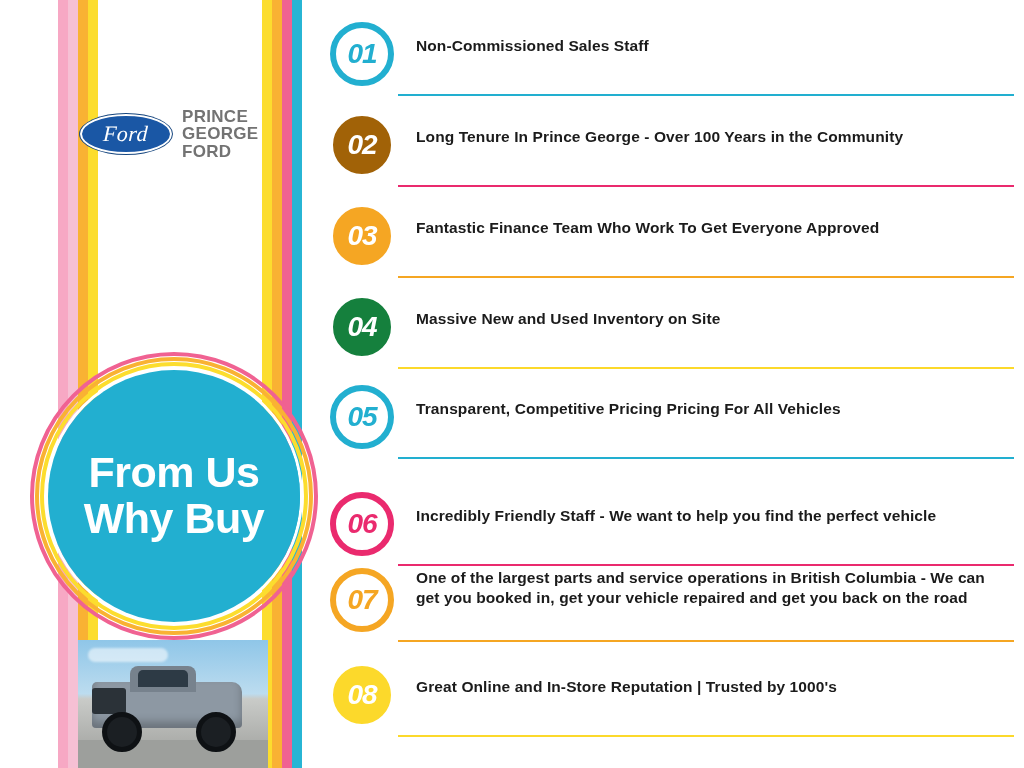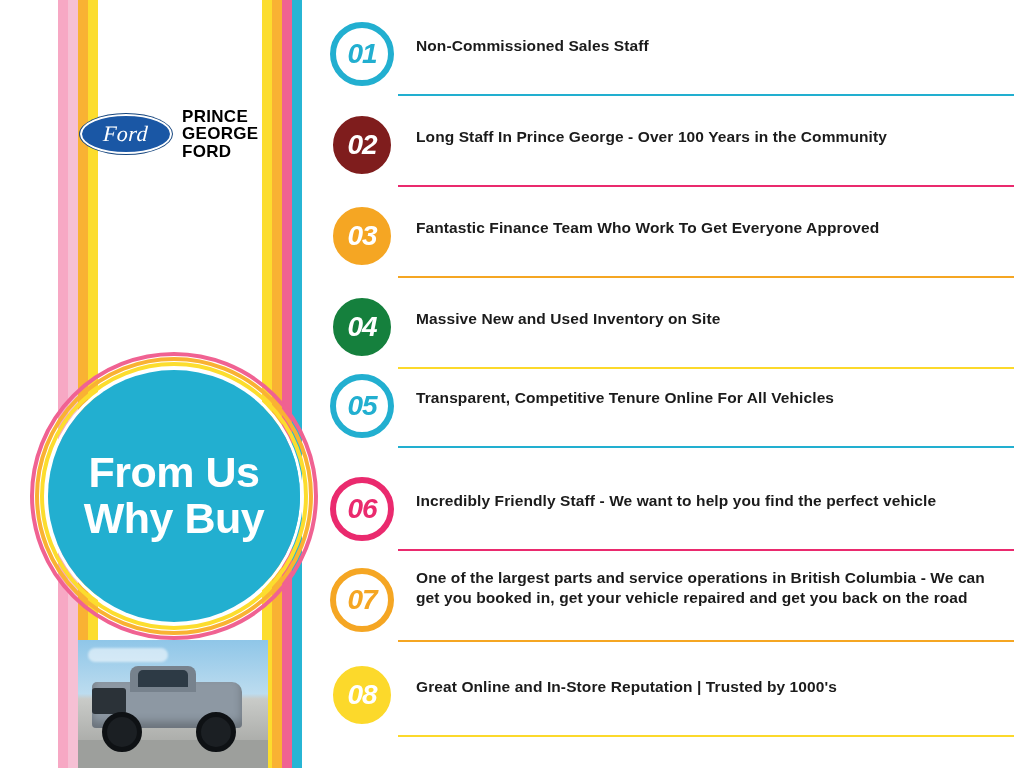--- a/index.html
+++ b/index.html
@@ -71,21 +71,21 @@
   .ford-oval span {
     color: #ffffff;
     font-family: "Liberation Serif", serif;
     font-style: italic;
     font-size: 22px;
     letter-spacing: 0.5px;
     transform: skewX(-3deg);
   }
   .pg-text {
     line-height: 1.02;
-    color: #000000;
+    color: #737373;
     font-weight: bold;
     font-size: 17px;
     letter-spacing: 0.3px;
   }
   .pg-text div { display: block; }
 
   
   .why-circle-wrap {
     position: absolute;
     left: 30px;
@@ -303,52 +303,52 @@
 
     <div class="item" style="top:0px">
       <div class="badge hollow" id="b0" style="background: rgb(255, 255, 255); border: 6px solid rgb(34, 175, 208); align-items: center;">
         <span style="color: rgb(34, 175, 208);">01</span>
       </div>
       <div class="item-text">Non-Commissioned Sales Staff</div>
       <div class="underline" id="u0" style="background: rgb(34, 175, 208);"></div>
     </div>
 
     <div class="item" style="top:91px">
-      <div class="badge" id="b1" style="background: #7f1d1d; border: 3px solid rgb(255, 255, 255);">
+      <div class="badge" id="b1" style="background: #a16207; border: 3px solid rgb(255, 255, 255);">
         <span>02</span>
       </div>
-      <div class="item-text">Long Staff In Prince George - Over 100 Years in the Community</div>
+      <div class="item-text">Long Tenure In Prince George - Over 100 Years in the Community</div>
       <div class="underline" id="u1" style="background: rgb(234, 42, 110);"></div>
     </div>
 
     <div class="item" style="top:182px">
       <div class="badge" id="b2" style="background: rgb(245, 166, 35); border: 3px solid rgb(255, 255, 255);">
         <span>03</span>
       </div>
       <div class="item-text">Fantastic Finance Team Who Work To Get Everyone Approved</div>
       <div class="underline" id="u2" style="background: rgb(245, 166, 35);"></div>
     </div>
 
     <div class="item" style="top:273px">
       <div class="badge" id="b3" style="background: #15803d; border: 3px solid rgb(255, 255, 255);">
         <span>04</span>
       </div>
       <div class="item-text">Massive New and Used Inventory on Site</div>
       <div class="underline" id="u3" style="background: rgb(252, 217, 43);"></div>
     </div>
 
-    <div class="item" style="top:352px">
+    <div class="item" style="top:363px">
       <div class="badge hollow" id="b4" style="background: rgb(255, 255, 255); border: 6px solid rgb(34, 175, 208);">
         <span style="color: rgb(34, 175, 208);">05</span>
       </div>
-      <div class="item-text">Transparent, Competitive Tenure Online For All Vehicles</div>
+      <div class="item-text">Transparent, Competitive Pricing Pricing For All Vehicles</div>
       <div class="underline" id="u4" style="background: rgb(34, 175, 208);"></div>
     </div>
 
-    <div class="item" style="top:455px">
+    <div class="item" style="top:470px">
       <div class="badge hollow" id="b5" style="background: rgb(255, 255, 255); border: 6px solid rgb(234, 42, 110);">
         <span style="color: rgb(234, 42, 110);">06</span>
       </div>
       <div class="item-text">Incredibly Friendly Staff - We want to help you find the perfect vehicle</div>
       <div class="underline" id="u5" style="background: rgb(234, 42, 110);"></div>
     </div>
 
     <div class="item" style="top:546px">
       <div class="badge hollow" id="b6" style="background: rgb(255, 255, 255); border: 6px solid rgb(245, 166, 35);">
         <span style="color: rgb(245, 166, 35);">07</span>

